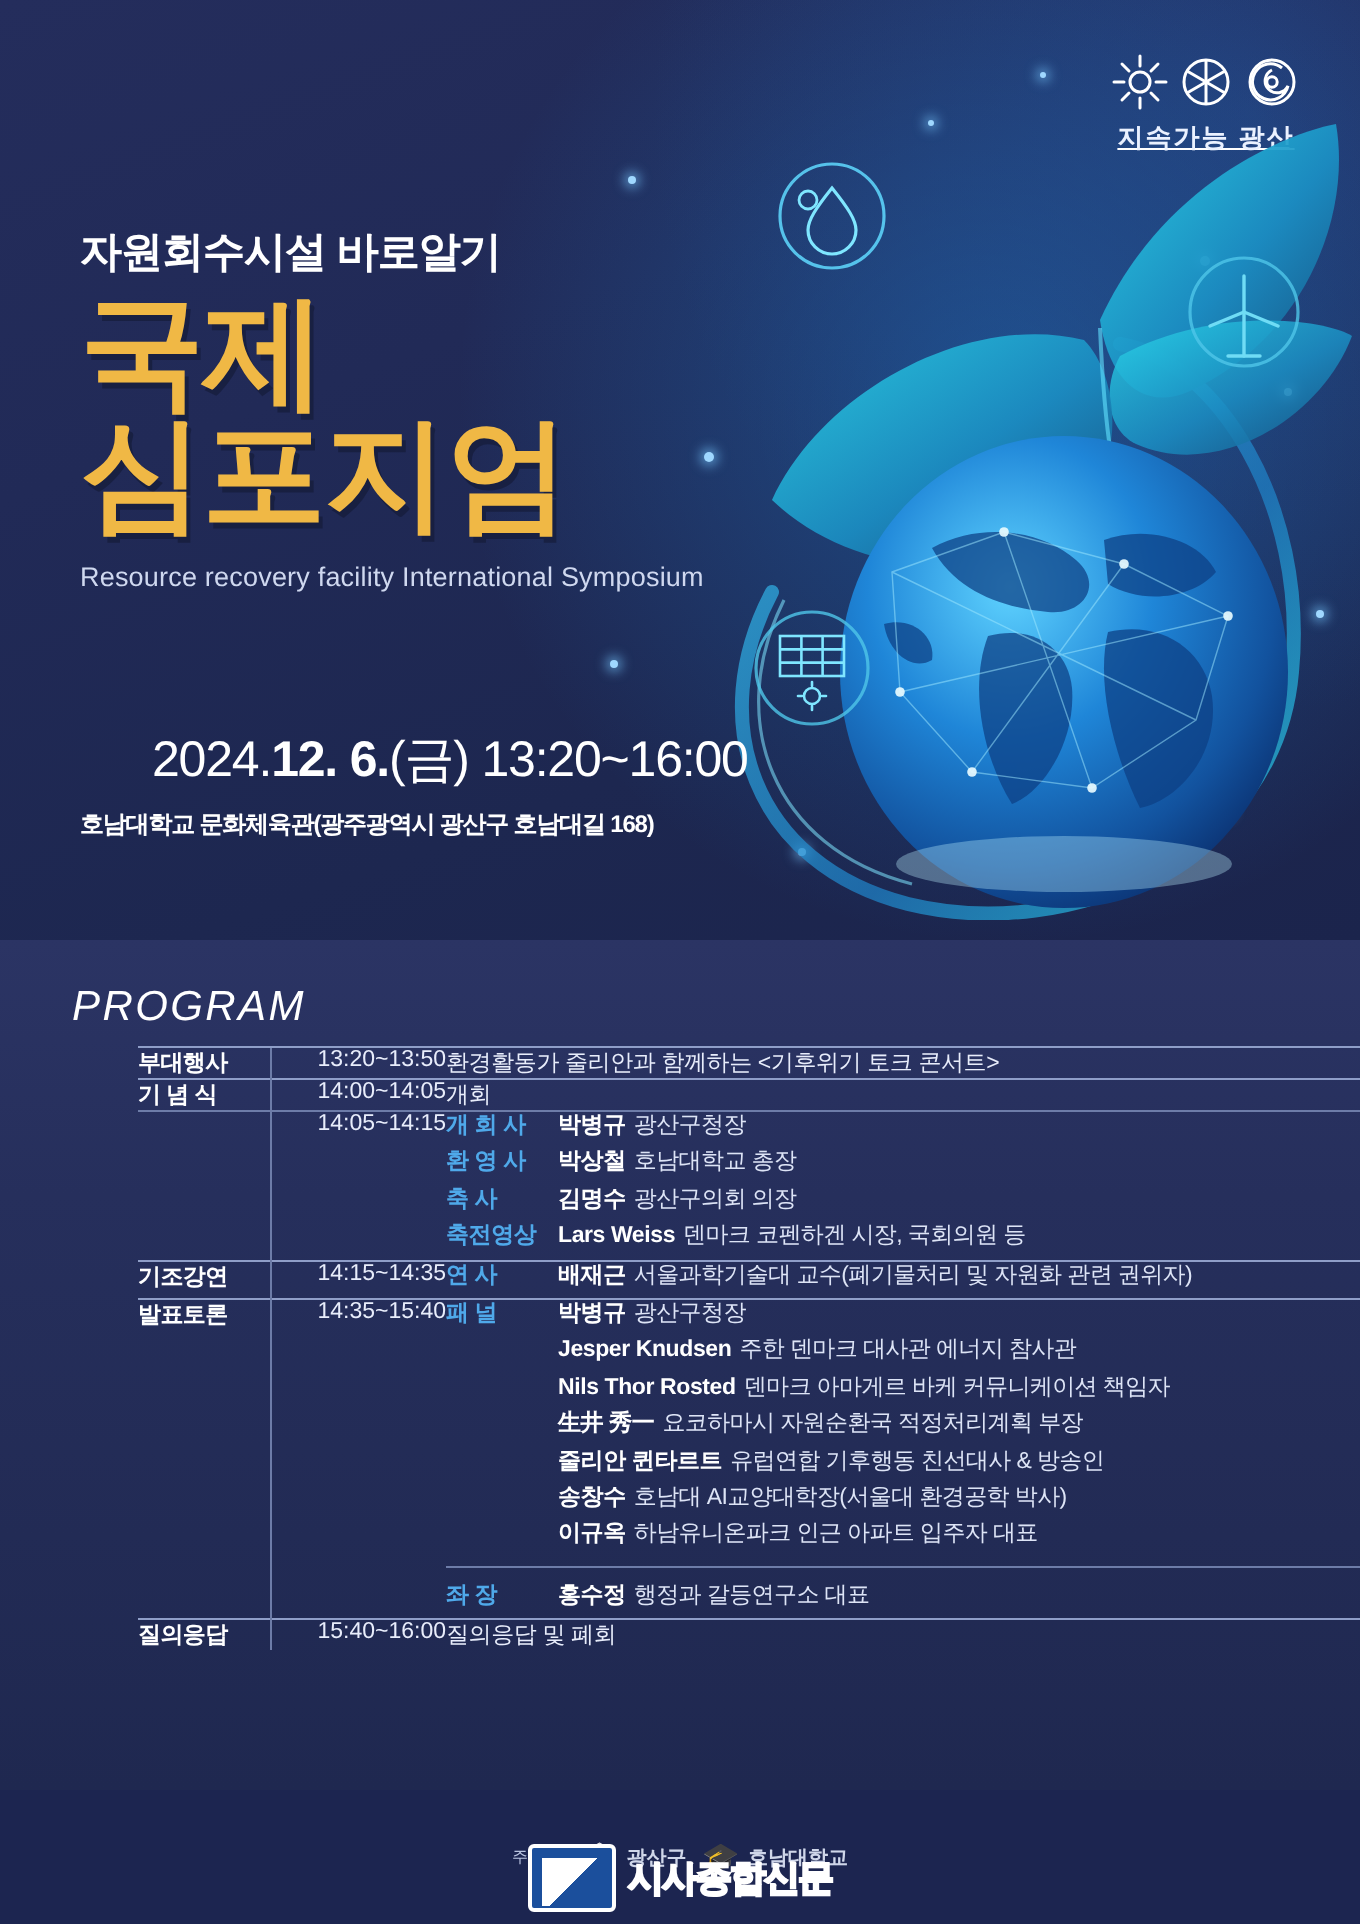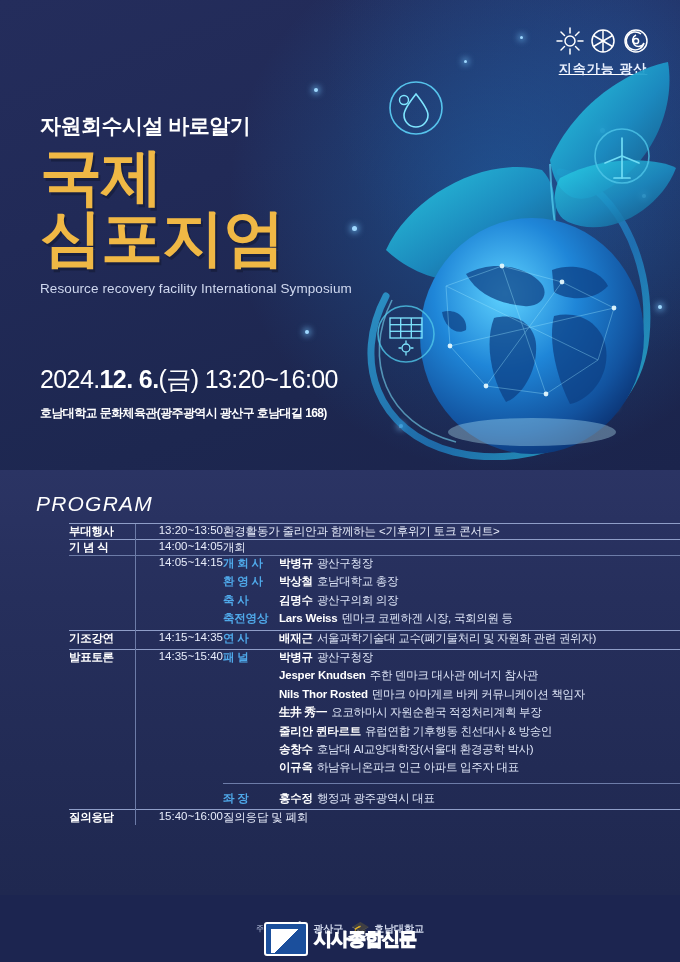--- a/index.html
+++ b/index.html
@@ -43,21 +43,21 @@
     text-shadow:2px 3px 0 rgba(18,24,50,0.55);
   }
   .bigtitle .l2 { display:block; }
   .subtitle {
     margin-top:12px; font-size:13.5px; color:#cfd8ef; letter-spacing:0.1px;
     white-space:nowrap;
   }
 
   
   .datewrap { position:absolute; left:40px; top:363px; width:360px; }
-  .dateline { font-size:25px; color:#ffffff; letter-spacing:-0.6px; white-space:nowrap; }
+  .dateline { font-size:25px; color:#ffffff; letter-spacing:-0.6px; white-space:nowrap;margin-left:36px; }
   .dateline b { font-weight:700; }
   .venue { margin-top:7px; font-size:15px; color:#ffffff; font-weight:700; letter-spacing:-0.6px; white-space:nowrap; }
   .venue span { font-size:12px; font-weight:700; }
 
   
   .graphic { position:absolute; right:4px; top:60px; width:330px; height:400px; }
   .graphic svg { display:block; }
 
   
   .program {
@@ -379,21 +379,21 @@
             <div class="ent">
               <span class="role"></span>
               <span class="nm">이규옥</span>
               <span class="af">하남유니온파크 인근 아파트 입주자 대표</span>
             </div>
 
             <div class="chairsep">
               <div class="ent">
                 <span class="role">좌     장</span>
                 <span class="nm">홍수정</span>
-                <span class="af">행정과 광주광역시 대표</span>
+                <span class="af">행정과 갈등연구소 대표</span>
               </div>
             </div>
           </td>
         </tr>
 
         <tr class="rowline">
           <td class="cat">질의응답</td>
           <td class="time">15:40~16:00</td>
           <td class="desc">질의응답 및 폐회</td>
         </tr>

